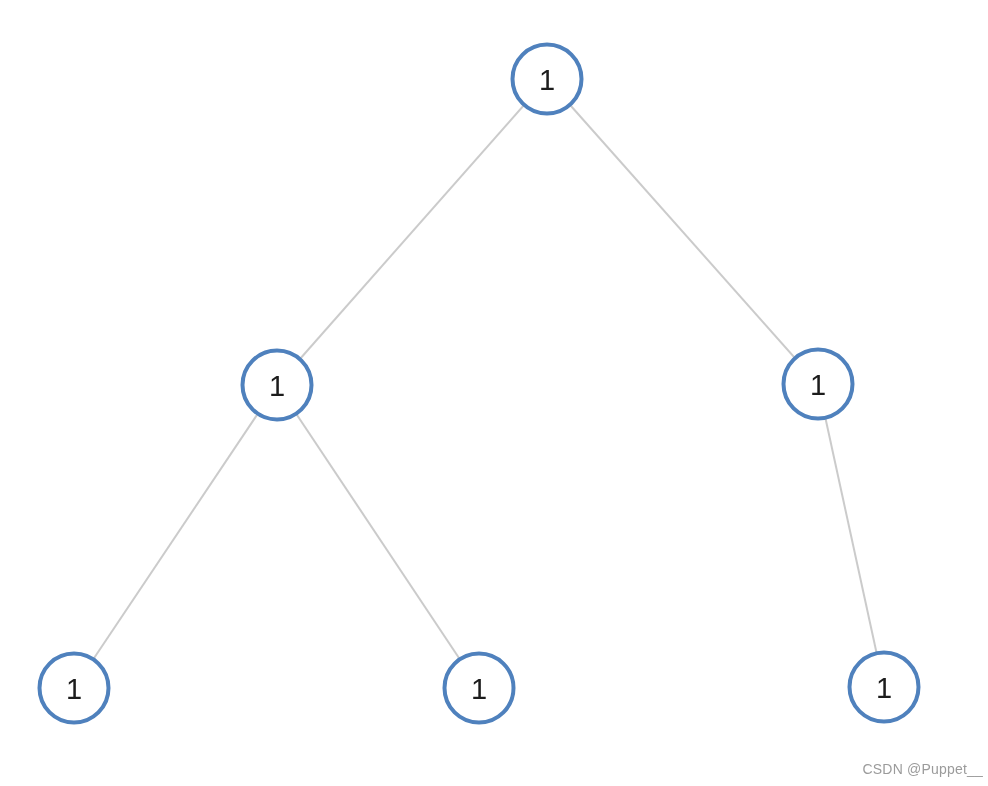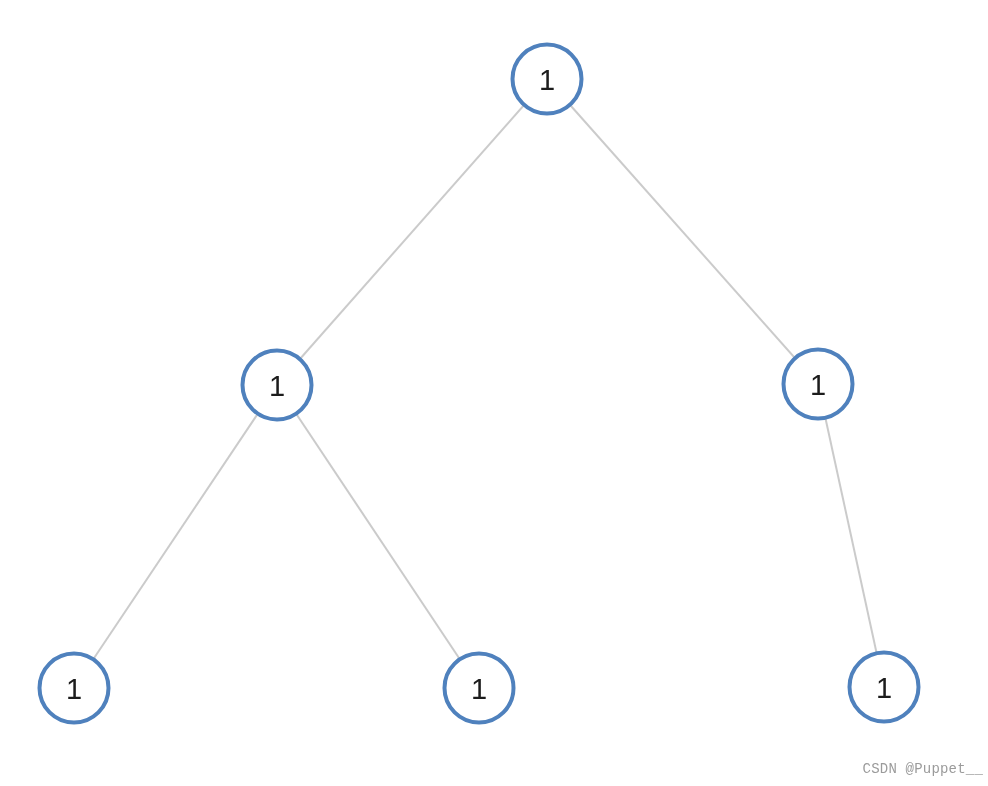--- a/index.html
+++ b/index.html
@@ -28,21 +28,21 @@
   .tree-node-label {
     font-family: "Liberation Sans", sans-serif;
     font-weight: 400;
   }
   .watermark {
     position: absolute;
     right: 5px;
     bottom: 9px;
     font-size: 14px;
     letter-spacing: 0.2px;
-    font-family: Liberation Mono, monospace;
+    font-family: Liberation Sans, sans-serif;
     user-select: none;
   }
 </style>
 </head>
 <body>
 
 <div class="canvas">
   <svg class="tree" width="988" height="786" viewBox="0 0 988 786" xmlns="http://www.w3.org/2000/svg">
     <g id="edges-layer">
         <line x1="547" y1="79" x2="277" y2="385" stroke="#cbcbcb" stroke-width="2" class="tree-edge"></line>

